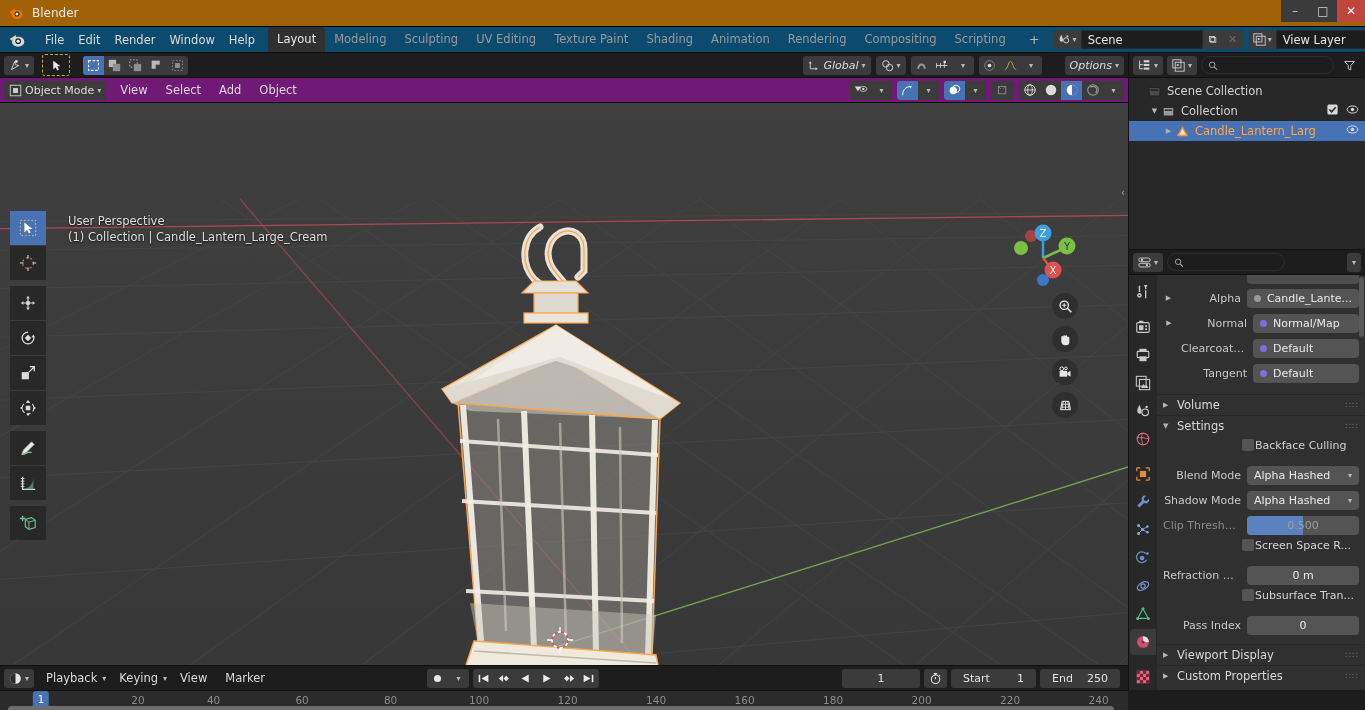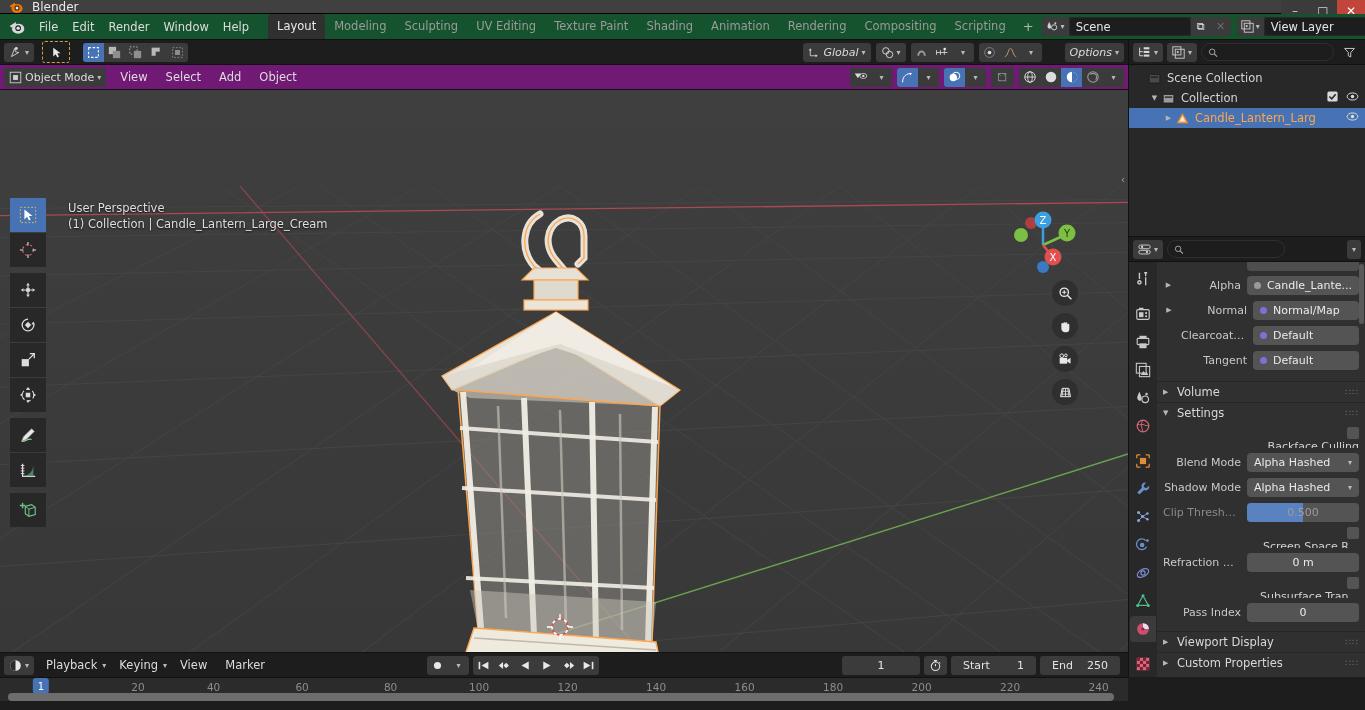--- a/index.html
+++ b/index.html
@@ -1,35 +1,35 @@
 <!DOCTYPE html>
 <html><head>
 <meta charset="utf-8">
 <style>
   * { box-sizing: border-box; margin:0; padding:0; }
   html,body { width:1365px; height:710px; overflow:hidden; background:#1d1d1d;
     font-family:"DejaVu Sans","Liberation Sans",sans-serif; font-size:11px; color:#e5e5e5; }
 
   
-  #titlebar { height:14px; background:#404040; display:flex; align-items:center; position:relative;
+  #titlebar { height:27px; background:#a16207; display:flex; align-items:center; position:relative;
      border-bottom:1px solid #000; }
   #titlebar .tb-logo { width:16px; height:16px; margin-left:8px; margin-right:8px; }
   #titlebar .tb-title { font-size:12px; color:#e8e8e8; }
   #titlebar .tb-win { position:absolute; right:0; top:0; height:22px; display:flex; }
   #titlebar .tb-btn { width:28px; height:22px; display:flex; align-items:center; justify-content:center;
      color:#cfcfcf; font-size:12px; }
   #titlebar .tb-btn.close { background:#c2453c; color:#fff; }
   #titlebar .tb-btn.mid { background:#3b3b3b; }
 
   
-  #topbar { height:26px; background:#14532d; display:flex; align-items:center; gap:0px;
+  #topbar { height:26px; background:#0c4a6e; display:flex; align-items:center; gap:6px;
     border-bottom:1px solid #111; position:relative; }
   .blender-icon { width:18px; height:18px; margin:0 6px 0 8px; flex:none; }
   .menu-item { padding:3px 7px; color:#dcdcdc; font-size:11.5px; border-radius:3px; white-space:nowrap;}
-  .ws-tabs { display:flex; align-items:flex-start; height:26px; margin-left:12px; }
+  .ws-tabs { display:flex; align-items:flex-start; height:26px; }
   .ws-tab { padding:5px 9px 6px 9px; color:#9a9a9a; font-size:11.5px; white-space:nowrap;
       border-radius:4px 4px 0 0; }
   .ws-tab.active { background:#303030; color:#eaeaea; }
   .ws-plus { padding:4px 8px; color:#b5b5b5; font-size:13px; }
   .topbar-right { margin-left:auto; display:flex; align-items:center; gap:6px; padding-right:4px; }
   .id-block { display:flex; align-items:center; background:#282828; border-radius:4px; height:19px; overflow:hidden; }
   .id-icon-btn { display:flex; align-items:center; gap:2px; background:#3b3b3b; height:19px; padding:0 4px; }
   .id-name { background:#1d1d1d; height:17px; min-width:120px; display:flex; align-items:center;
       padding:0 6px; margin:1px; border-radius:3px; font-size:11.5px; color:#e6e6e6; }
   .id-sm { width:20px; height:19px; display:flex; align-items:center; justify-content:center; background:#3b3b3b; }
@@ -115,21 +115,21 @@
       text-overflow:ellipsis; }
   .plabel.dim { color:#8a8a8a; }
   .pfield { flex:1; height:19px; background:#545454; border-radius:4px; display:flex; align-items:center;
       gap:6px; padding:0 7px; font-size:11px; color:#eaeaea; }
   .pfield.center { justify-content:center; }
   .pdot { width:7px; height:7px; border-radius:50%; flex:none; }
   .psect { display:flex; align-items:center; height:21px; gap:5px; padding:0 6px; font-size:11.5px; color:#d8d8d8;
      border-top:1px solid #262626; }
   .psect .tri { font-size:7px; color:#b5b5b5; width:9px; }
   .grip { margin-left:auto; color:#6f6f6f; font-size:9px; letter-spacing:1px; line-height:5px; }
-  .pcheckrow { display:flex; align-items:flex-end; height:22px; margin:3px 6px 0 6px; gap:1px;flex-direction:column; }
+  .pcheckrow { display:flex; align-items:flex-start; height:22px; margin:3px 6px 0 6px; gap:1px; }
   .pcheckrow .sp { width:78px; }
   .cbox { width:12px; height:12px; background:#545454; border-radius:2px; flex:none; }
   .ctext { font-size:11px; color:#d3d3d3; white-space:nowrap; overflow:hidden; text-overflow:ellipsis; }
   .pselect { flex:1; height:19px; background:#545454; border-radius:4px; display:flex; align-items:center;
       padding:0 7px; font-size:11px; color:#eaeaea; justify-content:space-between; }
   .pslider { flex:1; height:19px; background:#545454; border-radius:4px; position:relative; overflow:hidden;
       display:flex; align-items:center; justify-content:center; font-size:11px; color:#9d9d9d; }
   .pslider .fill { position:absolute; left:0; top:0; bottom:0; background:#5a81c0; }
   .pslider span { position:relative; }
   .pr-scroll { position:absolute; right:1px; top:2px; width:5px; height:60px; background:#5a5a5a; border-radius:3px; }

